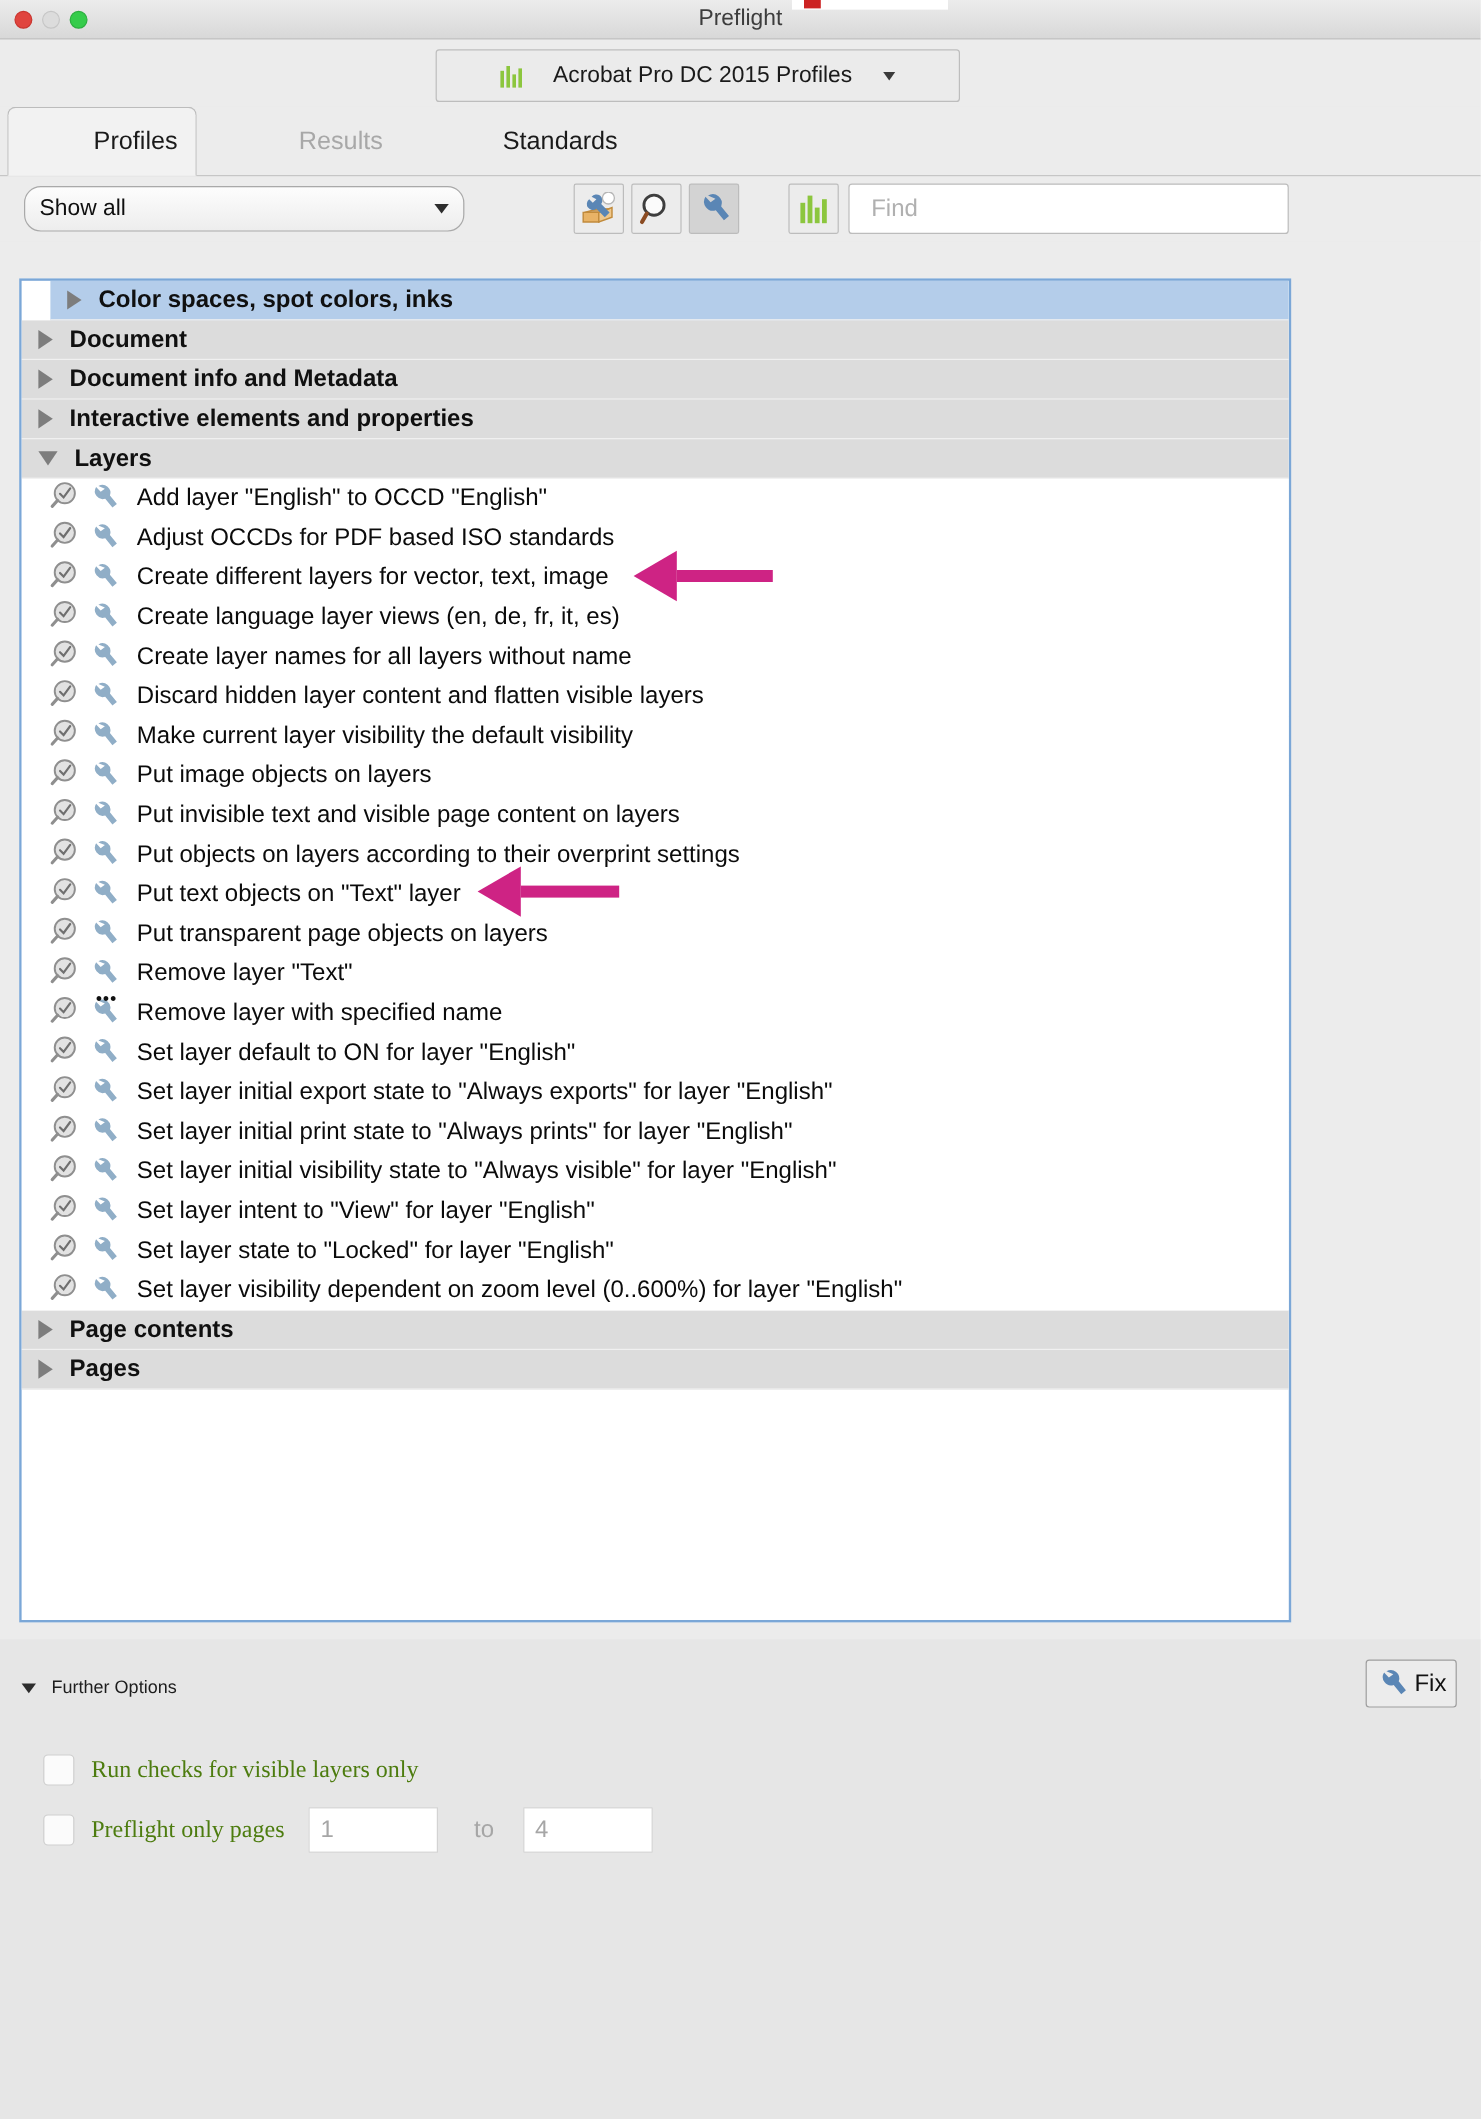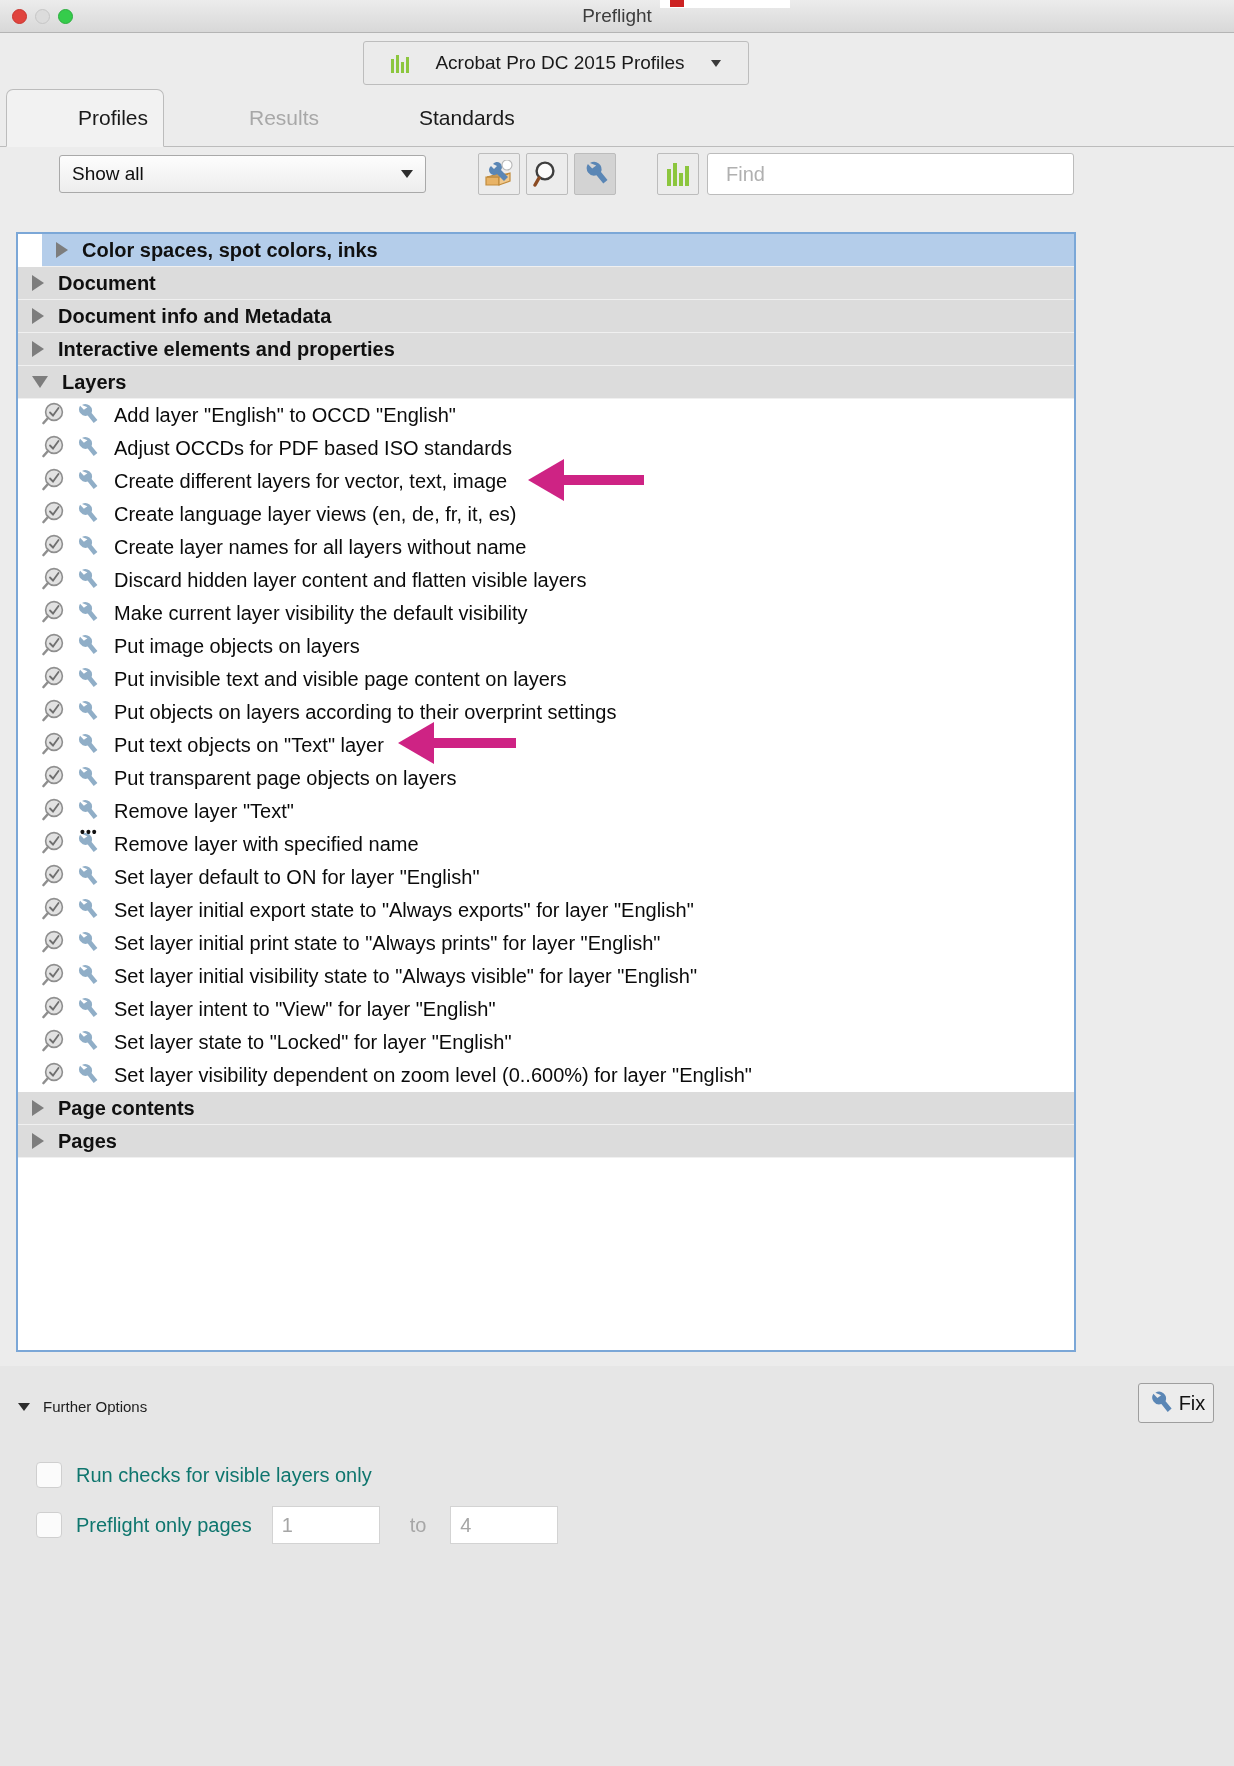--- a/index.html
+++ b/index.html
@@ -70,21 +70,21 @@
   
   .profile-bar {
     position: relative;
     height: 56px;
     background: #ececec;
   }
   .profile-btn {
     position: absolute;
     left: 363px;
     top: 8px;
-    width: 386px;
+    width: 437px;
     height: 44px;
     background: #ebebeb;
     border: 1px solid #bdbdbd;
     border-radius: 3px;
     display: flex;
     align-items: center;
     justify-content: center;
     gap: 26px;
     box-sizing: border-box;
   }
@@ -166,27 +166,26 @@
     position: relative;
     height: 54px;
     background: #ececec;
   }
   .show-all {
     position: absolute;
     left: 20px; top: 8px;
     width: 367px; height: 38px;
     background: linear-gradient(#fdfdfd, #ededed);
     border: 1px solid #a9a9a9;
-    border-radius: 3px;
+    border-radius: 14px;
     box-sizing: border-box;
     display: flex;
     align-items: center;
     padding: 0 12px;
     justify-content: space-between;
-    margin-left: 39px;
   }
   .show-all .txt { font-size: 19px; color: #0f0f0f; }
   .tiny-caret {
     width: 0; height: 0;
     border-left: 6px solid transparent;
     border-right: 6px solid transparent;
     border-top: 8px solid #2d2d2d;
   }
   .tool-btn {
     position: absolute;
@@ -355,21 +354,21 @@
   }
   #opt-visible-layers { left: 36px; top: 96px; gap: 14px; }
   #opt-only-pages     { left: 36px; top: 140px; gap: 14px; }
   .cbox {
     width: 26px; height: 26px;
     background: #fbfbfb;
     border: 1px solid #cfcfcf;
     border-radius: 4px;
     box-sizing: border-box;
   }
-  .opt-label { font-size: 20px; color: #0f766e; }
+  .opt-label { font-size: 20px; color: #4d7c0f; font-family: Liberation Serif, serif; }
   .numfield {
     width: 108px; height: 38px;
     background: #ffffff;
     border: 1px solid #d3d3d3;
     box-sizing: border-box;
     display: flex;
     align-items: center;
     padding-left: 9px;
     margin-left: 6px;
   }

